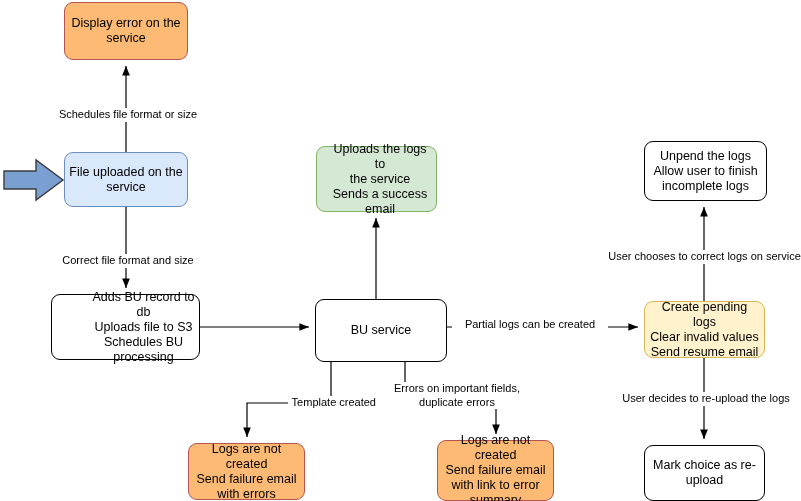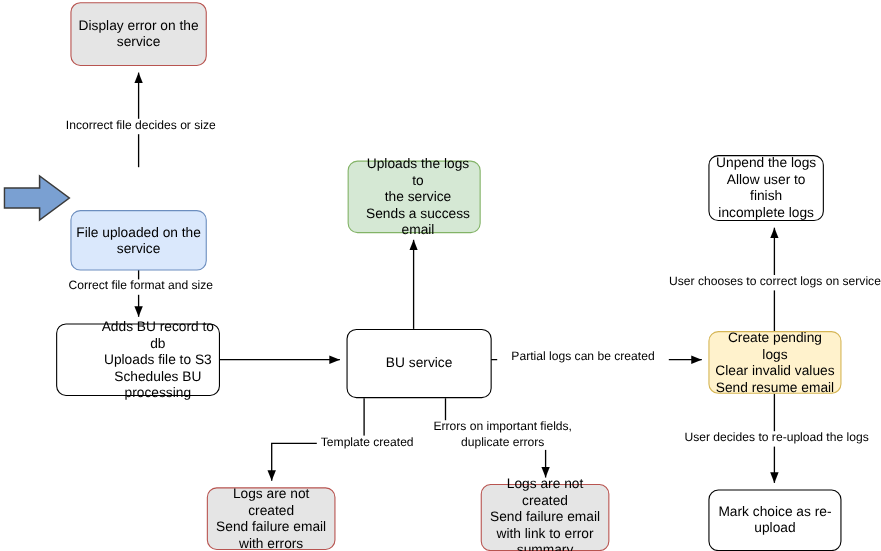--- a/index.html
+++ b/index.html
@@ -25,22 +25,22 @@
     display: flex;
     align-items: center;
     justify-content: center;
     text-align: center;
     font-size: 12.5px;
     line-height: 15px;
     color: #000000;
     white-space: pre-line;
     padding: 2px 4px;
   }
-  .fill-pink   { background: #e5e5e5; border-color: #b85450; }
-  .fill-blue   { background: #dae8fc; border-color: #6c8ebf; margin-top: 39px; }
+  .fill-pink   { background: #fdba74; border-color: #b85450; }
+  .fill-blue   { background: #dae8fc; border-color: #6c8ebf; }
   .fill-green  { background: #d5e8d4; border-color: #82b366; }
   .fill-yellow { background: #fff2cc; border-color: #d6b656; }
   .fill-white  { background: #ffffff; border-color: #000000; }
 
   .edge-label {
     position: absolute;
     font-size: 11px;
     line-height: 13.5px;
     color: #000000;
     background: #ffffff;
@@ -129,32 +129,32 @@
 
   <div class="node fill-pink" style="left:188px; top:443px; width:117px; height:57px;">Logs are not created
 Send failure email
 with errors</div>
 
   <div class="node fill-pink" style="left:437px; top:440px; width:117px; height:61px;">Logs are not created
 Send failure email
 with link to error
 summary</div>
 
-  <div class="node fill-white" style="left:644px; top:141px; width:105px; height:60px;">Unpend the logs
+  <div class="node fill-white" style="left:644px; top:141px; width:123px; height:60px;">Unpend the logs
 Allow user to finish
 incomplete logs</div>
 
   <div class="node fill-yellow" style="left:644px; top:301px; width:121px; height:57px;">Create pending logs
 Clear invalid values
 Send resume email</div>
 
   <div class="node fill-white" style="left:644px; top:445px; width:121px; height:56px;">Mark choice as re-
 upload</div>
 
-  <div class="edge-label" style="left:50px;  top:108px; width:152px;">Incorrect file decides or size</div>
+  <div class="edge-label" style="left:50px;  top:108px; width:152px;">Schedules file format or size</div>
 
   <div class="edge-label" style="left:50px;  top:254px; width:152px;">Correct file format and size</div>
 
 
   <div class="edge-label" style="left:288px; top:396px; width:86px; text-align:right;">Template created</div>
 
   <div class="edge-label" style="left:452px; top:318px; width:152px;">Partial logs can be created</div>
 
   <div class="edge-label" style="left:392px; top:382px; width:126px;">Errors on important fields,
 duplicate errors</div>

